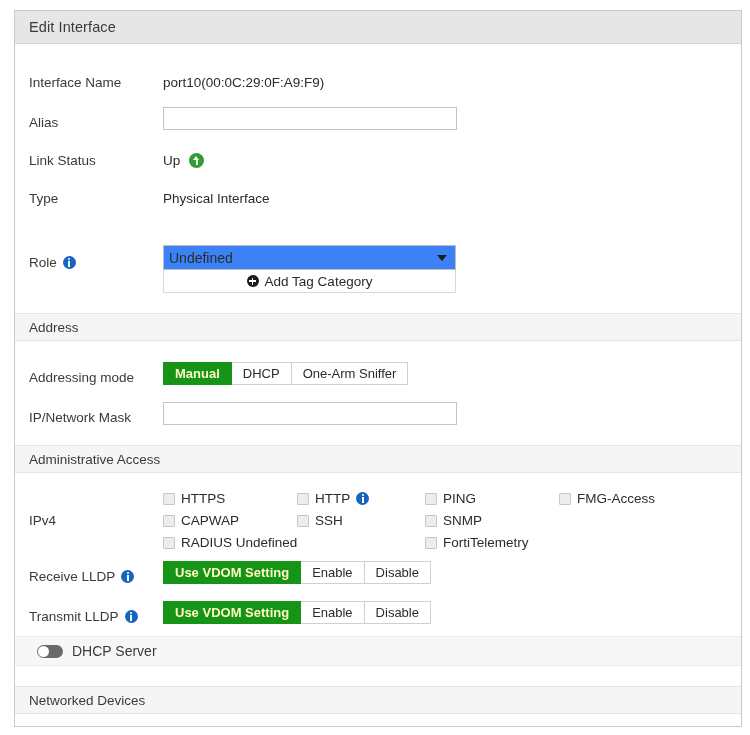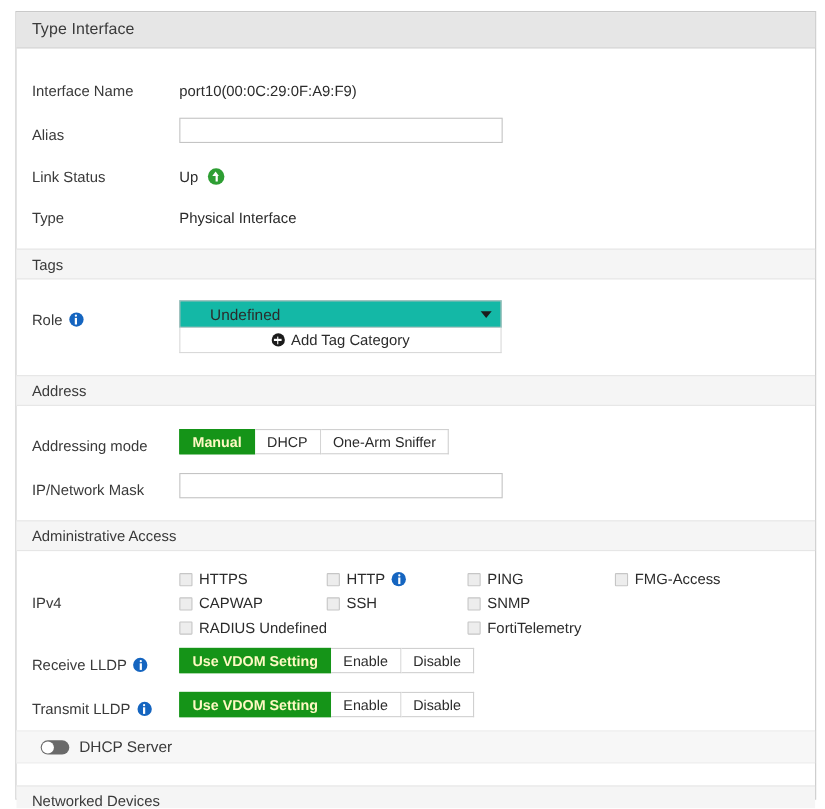--- a/index.html
+++ b/index.html
@@ -104,26 +104,26 @@
     outline: none;
   }
   .input-alias { width: 294px; }
   .input-ipmask { width: 294px; }
 
   
   .select-box {
     width: 293px;
     height: 25px;
     border: 1px solid #bfbfbf;
-    background: #14b8a6;
+    background: #3b82f6;
     box-sizing: border-box;
     display: flex;
     align-items: center;
     justify-content: space-between;
-    padding: 0 8px 0 27px;
+    padding: 0 8px 0 5px;
     font-size: 14px;
     color: #2b2b2b;
   }
   .caret {
     width: 0; height: 0;
     border-left: 5px solid transparent;
     border-right: 5px solid transparent;
     border-top: 6px solid #1c1c1c;
   }
 
@@ -318,21 +318,21 @@
   .spacer-16 { height: 16px; }
   .spacer-20 { height: 20px; }
 </style>
 </head>
 <body>
 
 <div class="screen">
   <div class="panel">
 
     <div class="panel-header">
-      <span class="title">Type Interface</span>
+      <span class="title">Edit Interface</span>
     </div>
 
     <div class="spacer-16"></div>
 
     <div class="row">
       <div class="label">Interface Name</div>
       <div class="value">port10(00:0C:29:0F:A9:F9)</div>
     </div>
 
     <div class="spacer-8"></div>
@@ -354,23 +354,20 @@
 
     <div class="spacer-8"></div>
 
     <div class="row">
       <div class="label">Type</div>
       <div class="value">Physical Interface</div>
     </div>
 
     <div class="spacer-20"></div>
 
-    <div class="section-bar">
-      <span>Tags</span>
-    </div>
 
     <div class="spacer-12"></div>
 
     <div class="row tall">
       <div class="label">
         <span>Role</span>
         <span class="info-icon"></span>
       </div>
       <div class="select-box">
         <span>Undefined</span>

